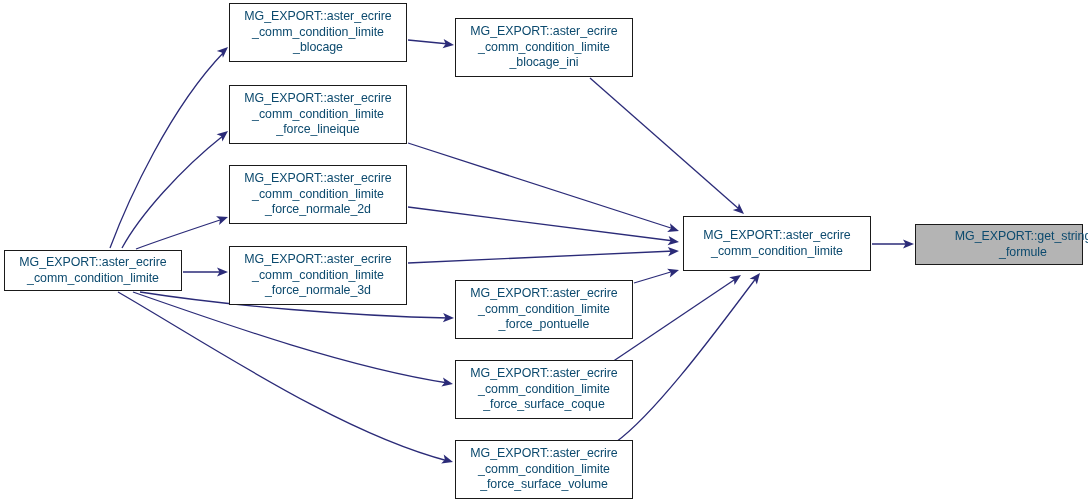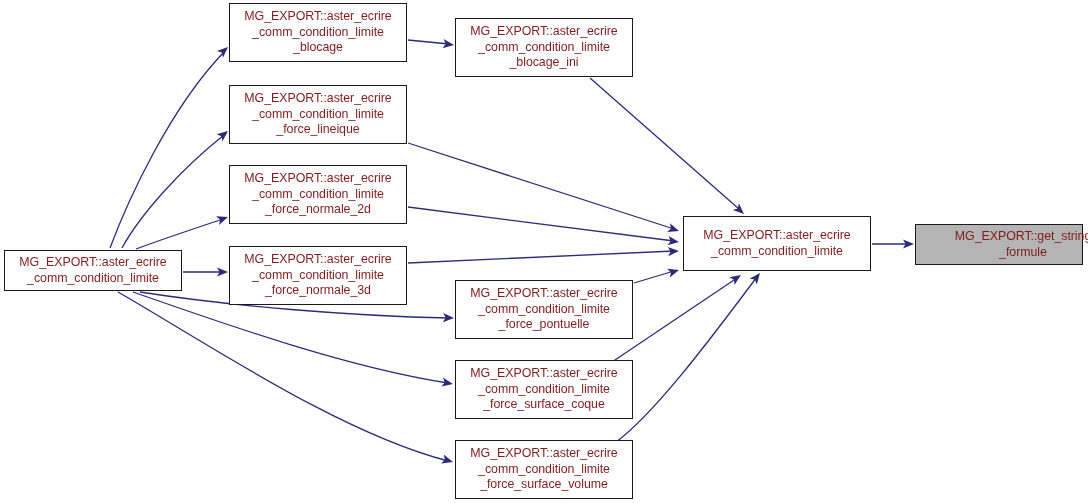--- a/index.html
+++ b/index.html
@@ -26,21 +26,21 @@
   .node {
     position: absolute;
     box-sizing: border-box;
     border: 1px solid #1a1a1a;
     background: #ffffff;
     display: flex;
     flex-direction: column;
     align-items: center;
     justify-content: center;
     text-align: center;
-    color: #7f1d1d;
+    color: #0c4a6e;
     font-size: 12.4px;
     line-height: 15.4px;
     letter-spacing: -0.05px;
     white-space: pre;
     cursor: pointer;
     z-index: 2;
   }
   .node.highlight {
     background: #b4b4b4;
   }

